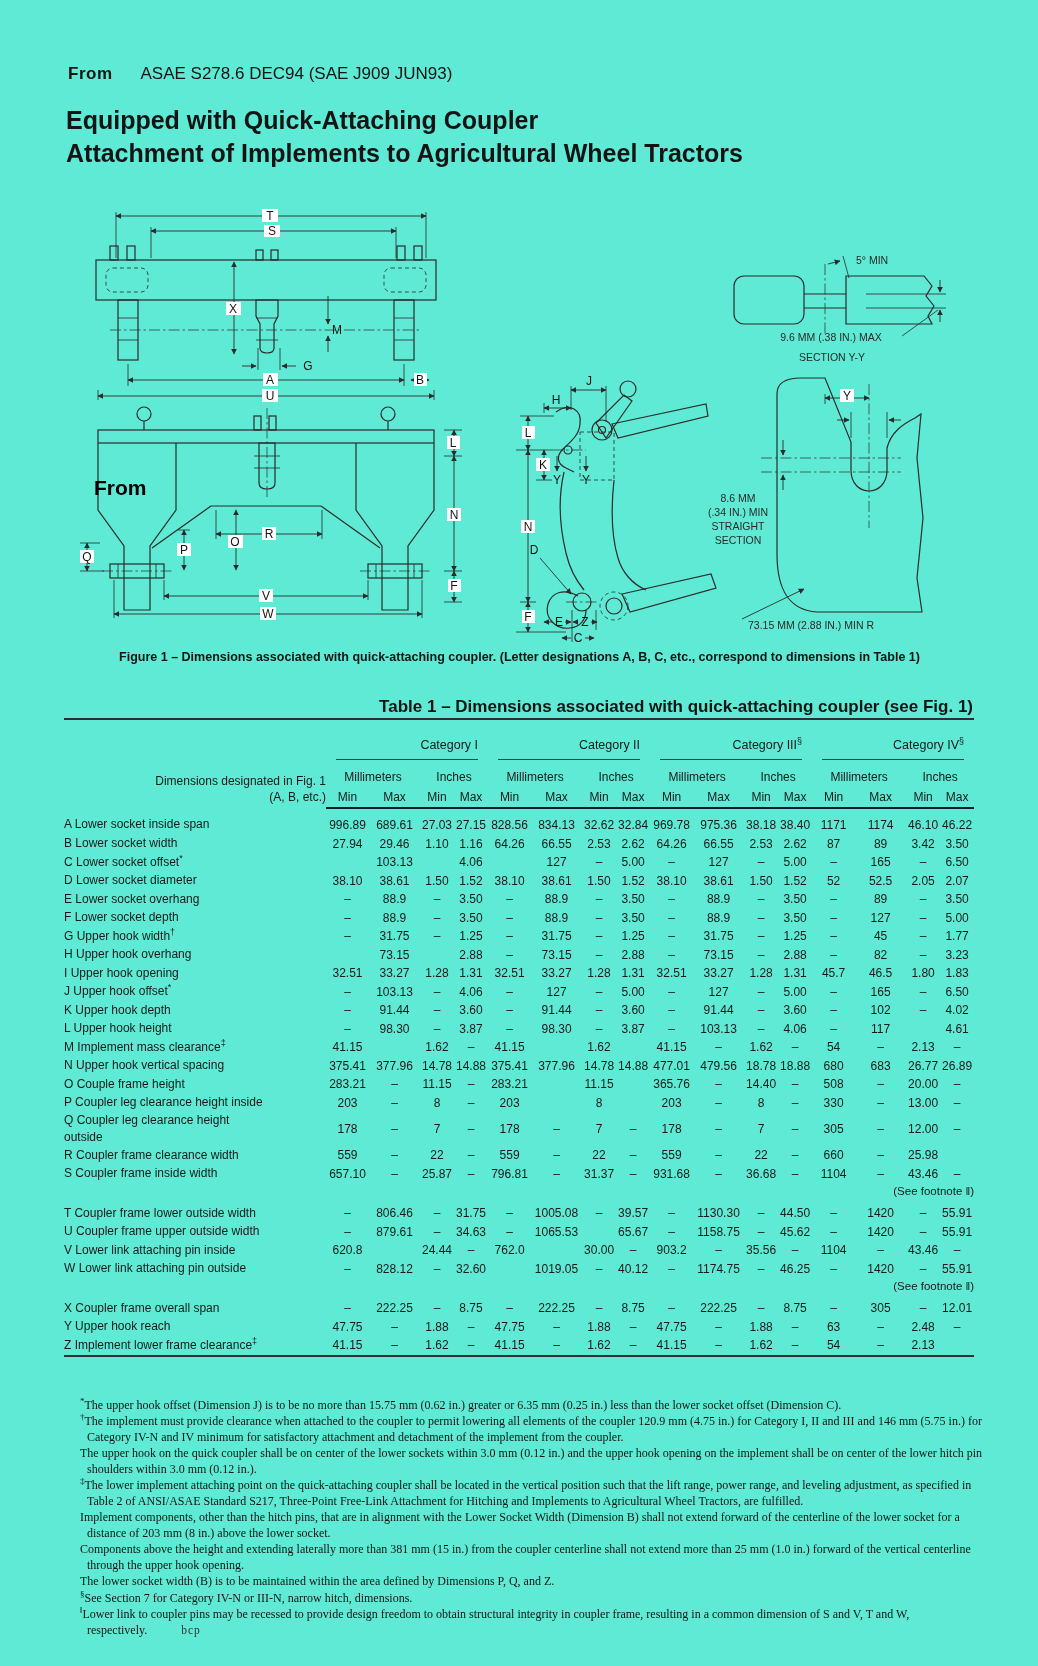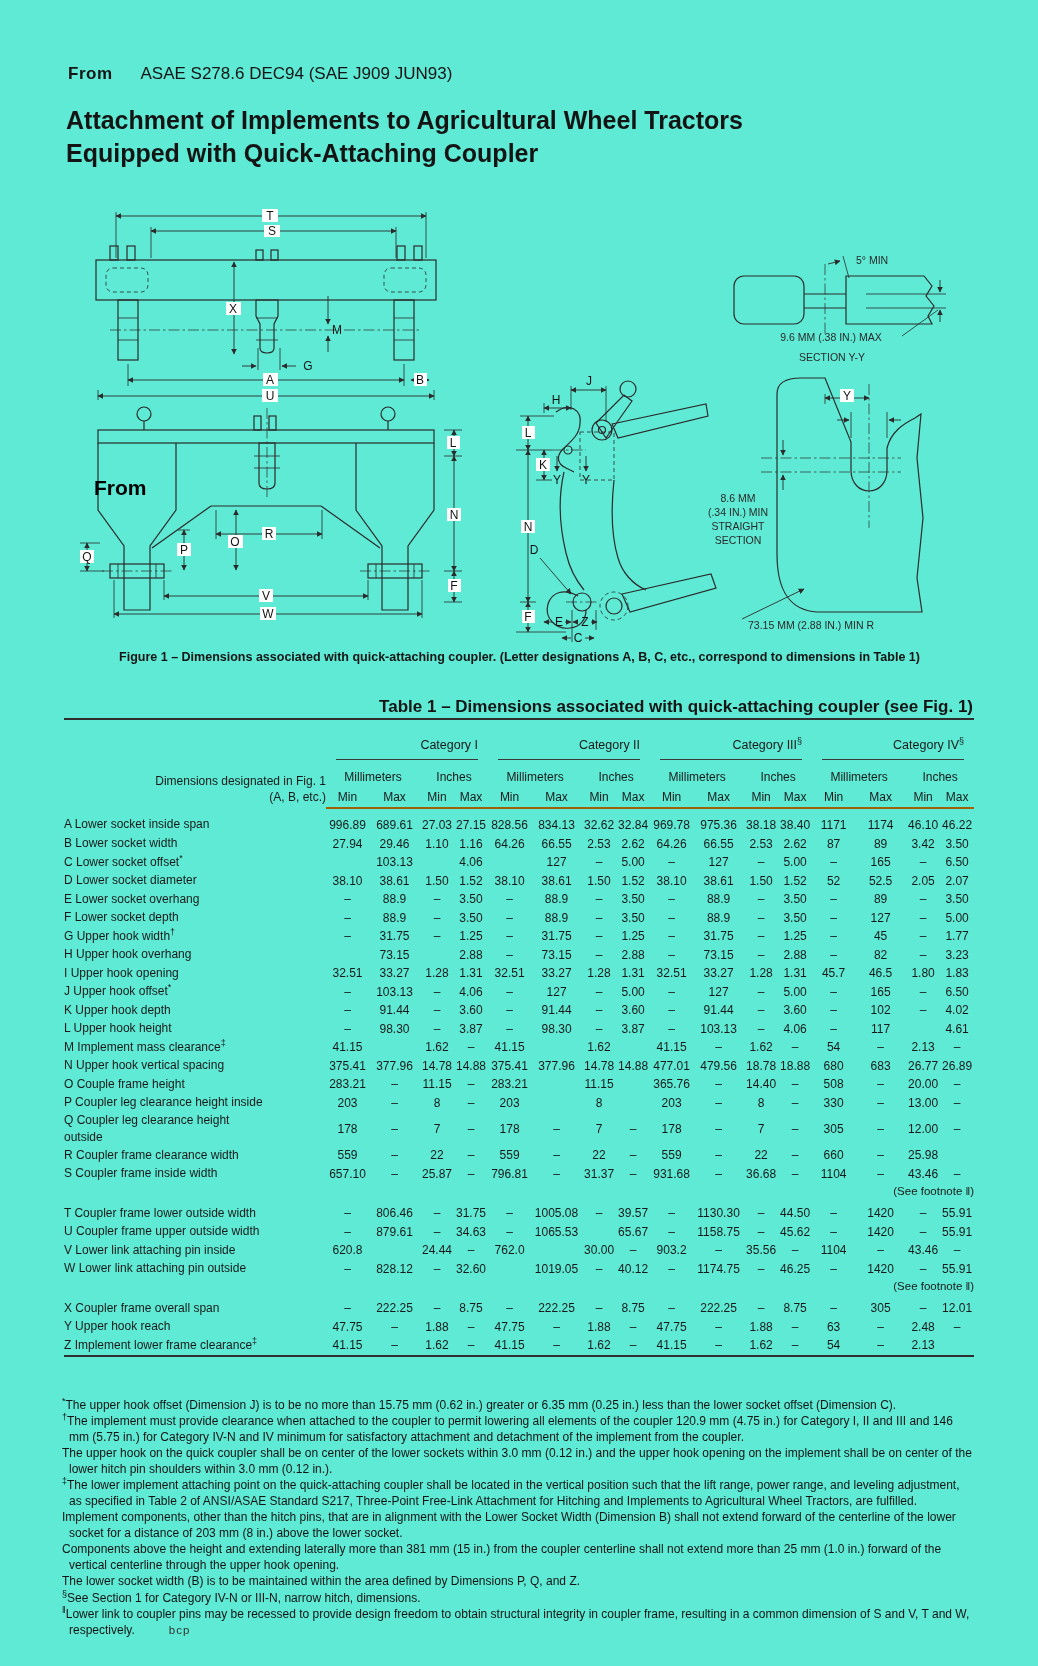--- a/index.html
+++ b/index.html
@@ -12,29 +12,29 @@
   .figure-svg{position:absolute;left:66px;top:198px;}
   .fig-caption{position:absolute;left:66px;top:650px;width:907px;text-align:center;font-weight:bold;font-size:12.5px;}
   .tbl-title{position:absolute;left:66px;top:697px;width:907px;text-align:right;font-weight:bold;font-size:17px;}
   .table-wrap{position:absolute;left:64px;top:718px;width:912px;}
   table{border-collapse:collapse;table-layout:fixed;width:910px;font-size:12px;color:#1a1a1a;}
   table{border-top:2px solid #2e2e2e;border-bottom:2px solid #2e2e2e;}
   thead th{font-weight:normal;vertical-align:bottom;padding:0;}
   tr.cat-row th{padding-top:10px;height:30px;text-align:right;}
   tr.cat-row th .cat-u{display:block;margin:0 10px;padding-bottom:7px;border-bottom:1.5px solid #3a3a3a;font-size:12.5px;}
   tr.unit-row th{height:24px;font-size:12px;}
-  tr.mm-row th{height:20px;border-bottom:2px solid #a16207;padding-bottom:3px;}
+  tr.mm-row th{height:20px;border-bottom:2px solid #0f172a;padding-bottom:3px;}
   th.rowhdr{text-align:left;vertical-align:bottom;font-size:12px;line-height:1.35;padding-bottom:3px;}
   tbody td{padding:0;height:18.5px;line-height:18.5px;text-align:center;overflow:hidden;}
   tbody td.lab{text-align:left;white-space:pre-line;line-height:17px;}
   tbody tr.first td{padding-top:7px;}
   tbody tr.sp td{height:6px;line-height:6px;}
   tbody tr.note-row td{height:15px;line-height:14px;font-size:11.5px;text-align:right;}
   sup{font-size:9px;line-height:0;}
-  .footnotes{position:absolute;left:62px;top:1398px;width:912px;font-size:12px;line-height:1.29;}
+  .footnotes{position:absolute;left:80px;top:1398px;width:912px;font-size:12px;line-height:1.29;font-family:Liberation Serif, serif;}
   .fn{margin:0 0 1px 0;padding-left:7px;text-indent:-7px;}
   .fn sup{font-size:9px;}
   .bcp{margin-left:34px;letter-spacing:1px;font-size:11.5px;color:#333;}
   
   .ln{stroke:#2b2b2b;stroke-width:1.2;fill:none;}
   .thin{stroke:#2b2b2b;stroke-width:.8;fill:none;}
   .dim{stroke:#2b2b2b;stroke-width:.9;fill:none;}
   .cl{stroke:#2b2b2b;stroke-width:.7;fill:none;stroke-dasharray:11 3 2.5 3;}
   .dash{stroke-dasharray:4 3;}
   .lbl{font-family:"Liberation Sans",sans-serif;font-size:12px;fill:#141414;}
@@ -46,22 +46,22 @@
 <body>
 
 <div class="page">
 
   <div class="src-line">
     <span class="src-prefix">From</span>
     <span class="src-text">ASAE S278.6 DEC94 (SAE J909 JUN93)</span>
   </div>
 
   <div class="doc-title">
+    <div>Equipped with Quick-Attaching Coupler</div>
     <div>Attachment of Implements to Agricultural Wheel Tractors</div>
-    <div>Equipped with Quick-Attaching Coupler</div>
   </div>
 
   <svg class="figure-svg" width="907" height="448" viewBox="0 0 907 448">
     <defs>
       <marker id="ah" viewBox="0 0 10 10" refX="9" refY="5" markerWidth="6.5" markerHeight="6.5" orient="auto-start-reverse">
         <path d="M0,0 L10,5 L0,10 z" fill="#2b2b2b"></path>
       </marker>
       <pattern id="hatch" width="7" height="7" patternUnits="userSpaceOnUse" patternTransform="rotate(45)">
         <line x1="0" y1="0" x2="0" y2="7" stroke="#4a4a4a" stroke-width="1.3"></line>
       </pattern>
@@ -885,17 +885,17 @@
   </div>
 
   <div class="footnotes" id="footnotes">
       <p class="fn"><sup>*</sup><span>The upper hook offset (Dimension J) is to be no more than 15.75 mm (0.62 in.) greater or 6.35 mm (0.25 in.) less than the lower socket offset (Dimension C).</span></p>
       <p class="fn"><sup>†</sup><span>The implement must provide clearance when attached to the coupler to permit lowering all elements of the coupler 120.9 mm (4.75 in.) for Category I, II and III and 146 mm (5.75 in.) for Category IV-N and IV minimum for satisfactory attachment and detachment of the implement from the coupler.</span></p>
       <p class="fn"><span>The upper hook on the quick coupler shall be on center of the lower sockets within 3.0 mm (0.12 in.) and the upper hook opening on the implement shall be on center of the lower hitch pin shoulders within 3.0 mm (0.12 in.).</span></p>
       <p class="fn"><sup>‡</sup><span>The lower implement attaching point on the quick-attaching coupler shall be located in the vertical position such that the lift range, power range, and leveling adjustment, as specified in Table 2 of ANSI/ASAE Standard S217, Three-Point Free-Link Attachment for Hitching and Implements to Agricultural Wheel Tractors, are fulfilled.</span></p>
       <p class="fn"><span>Implement components, other than the hitch pins, that are in alignment with the Lower Socket Width (Dimension B) shall not extend forward of the centerline of the lower socket for a distance of 203 mm (8 in.) above the lower socket.</span></p>
       <p class="fn"><span>Components above the height and extending laterally more than 381 mm (15 in.) from the coupler centerline shall not extend more than 25 mm (1.0 in.) forward of the vertical centerline through the upper hook opening.</span></p>
       <p class="fn"><span>The lower socket width (B) is to be maintained within the area defined by Dimensions P, Q, and Z.</span></p>
-      <p class="fn"><sup>§</sup><span>See Section 1 for Category IV-N or III-N, narrow hitch, dimensions.</span></p>
+      <p class="fn"><sup>§</sup><span>See Section 7 for Category IV-N or III-N, narrow hitch, dimensions.</span></p>
       <p class="fn"><sup>‖</sup><span>Lower link to coupler pins may be recessed to provide design freedom to obtain structural integrity in coupler frame, resulting in a common dimension of S and V, T and W, respectively.</span><span class="bcp">bcp</span></p>
     </div>
 
 </div>
 
 </body></html>

